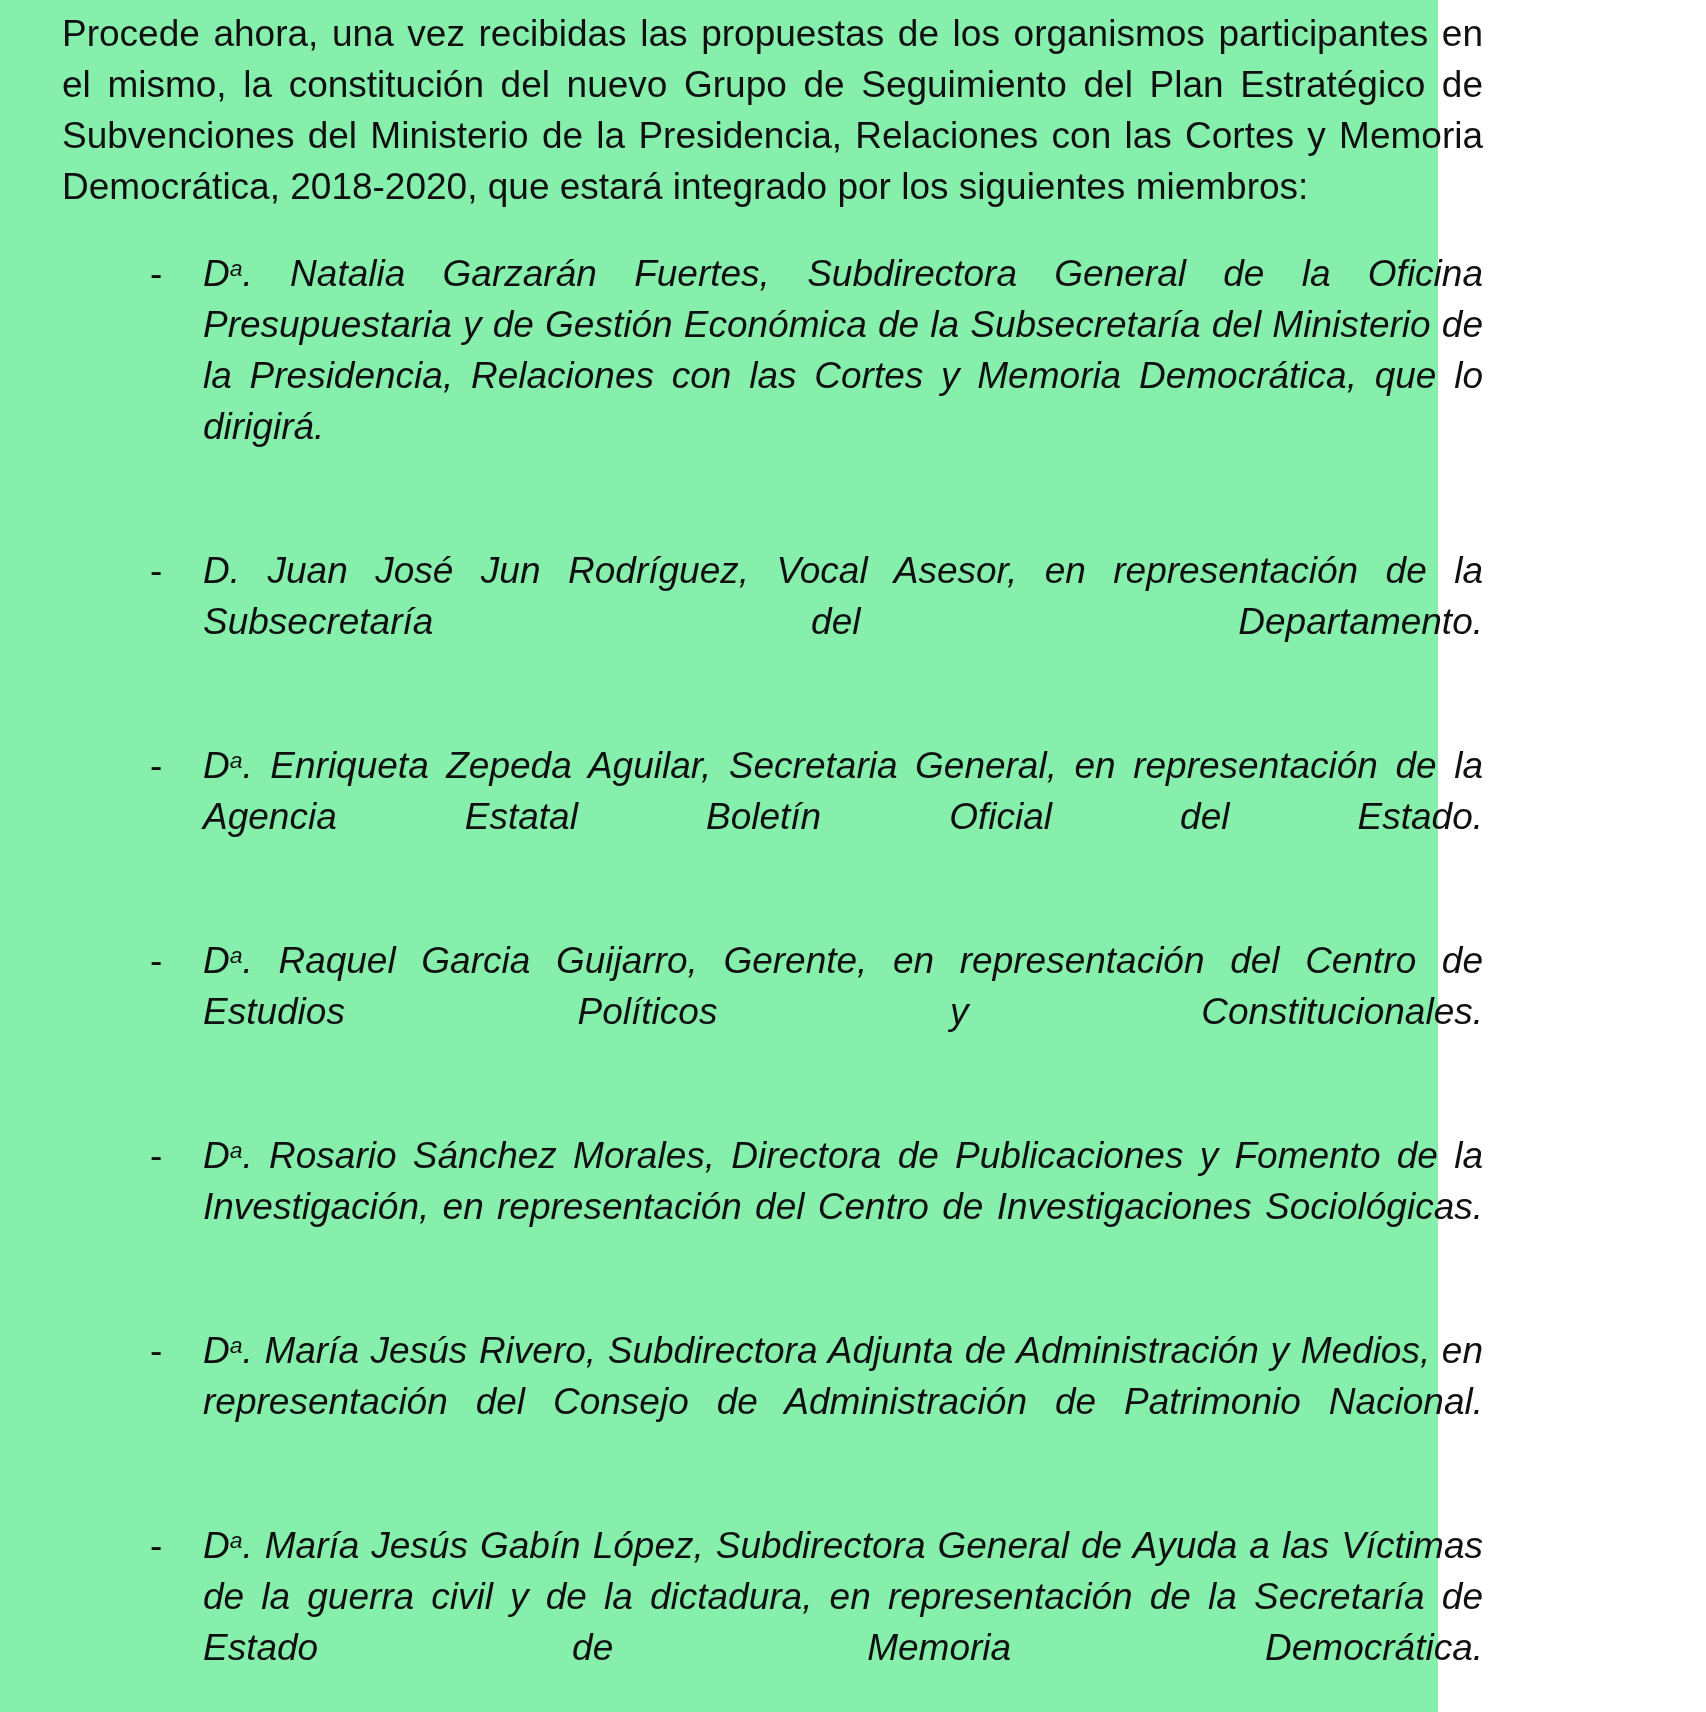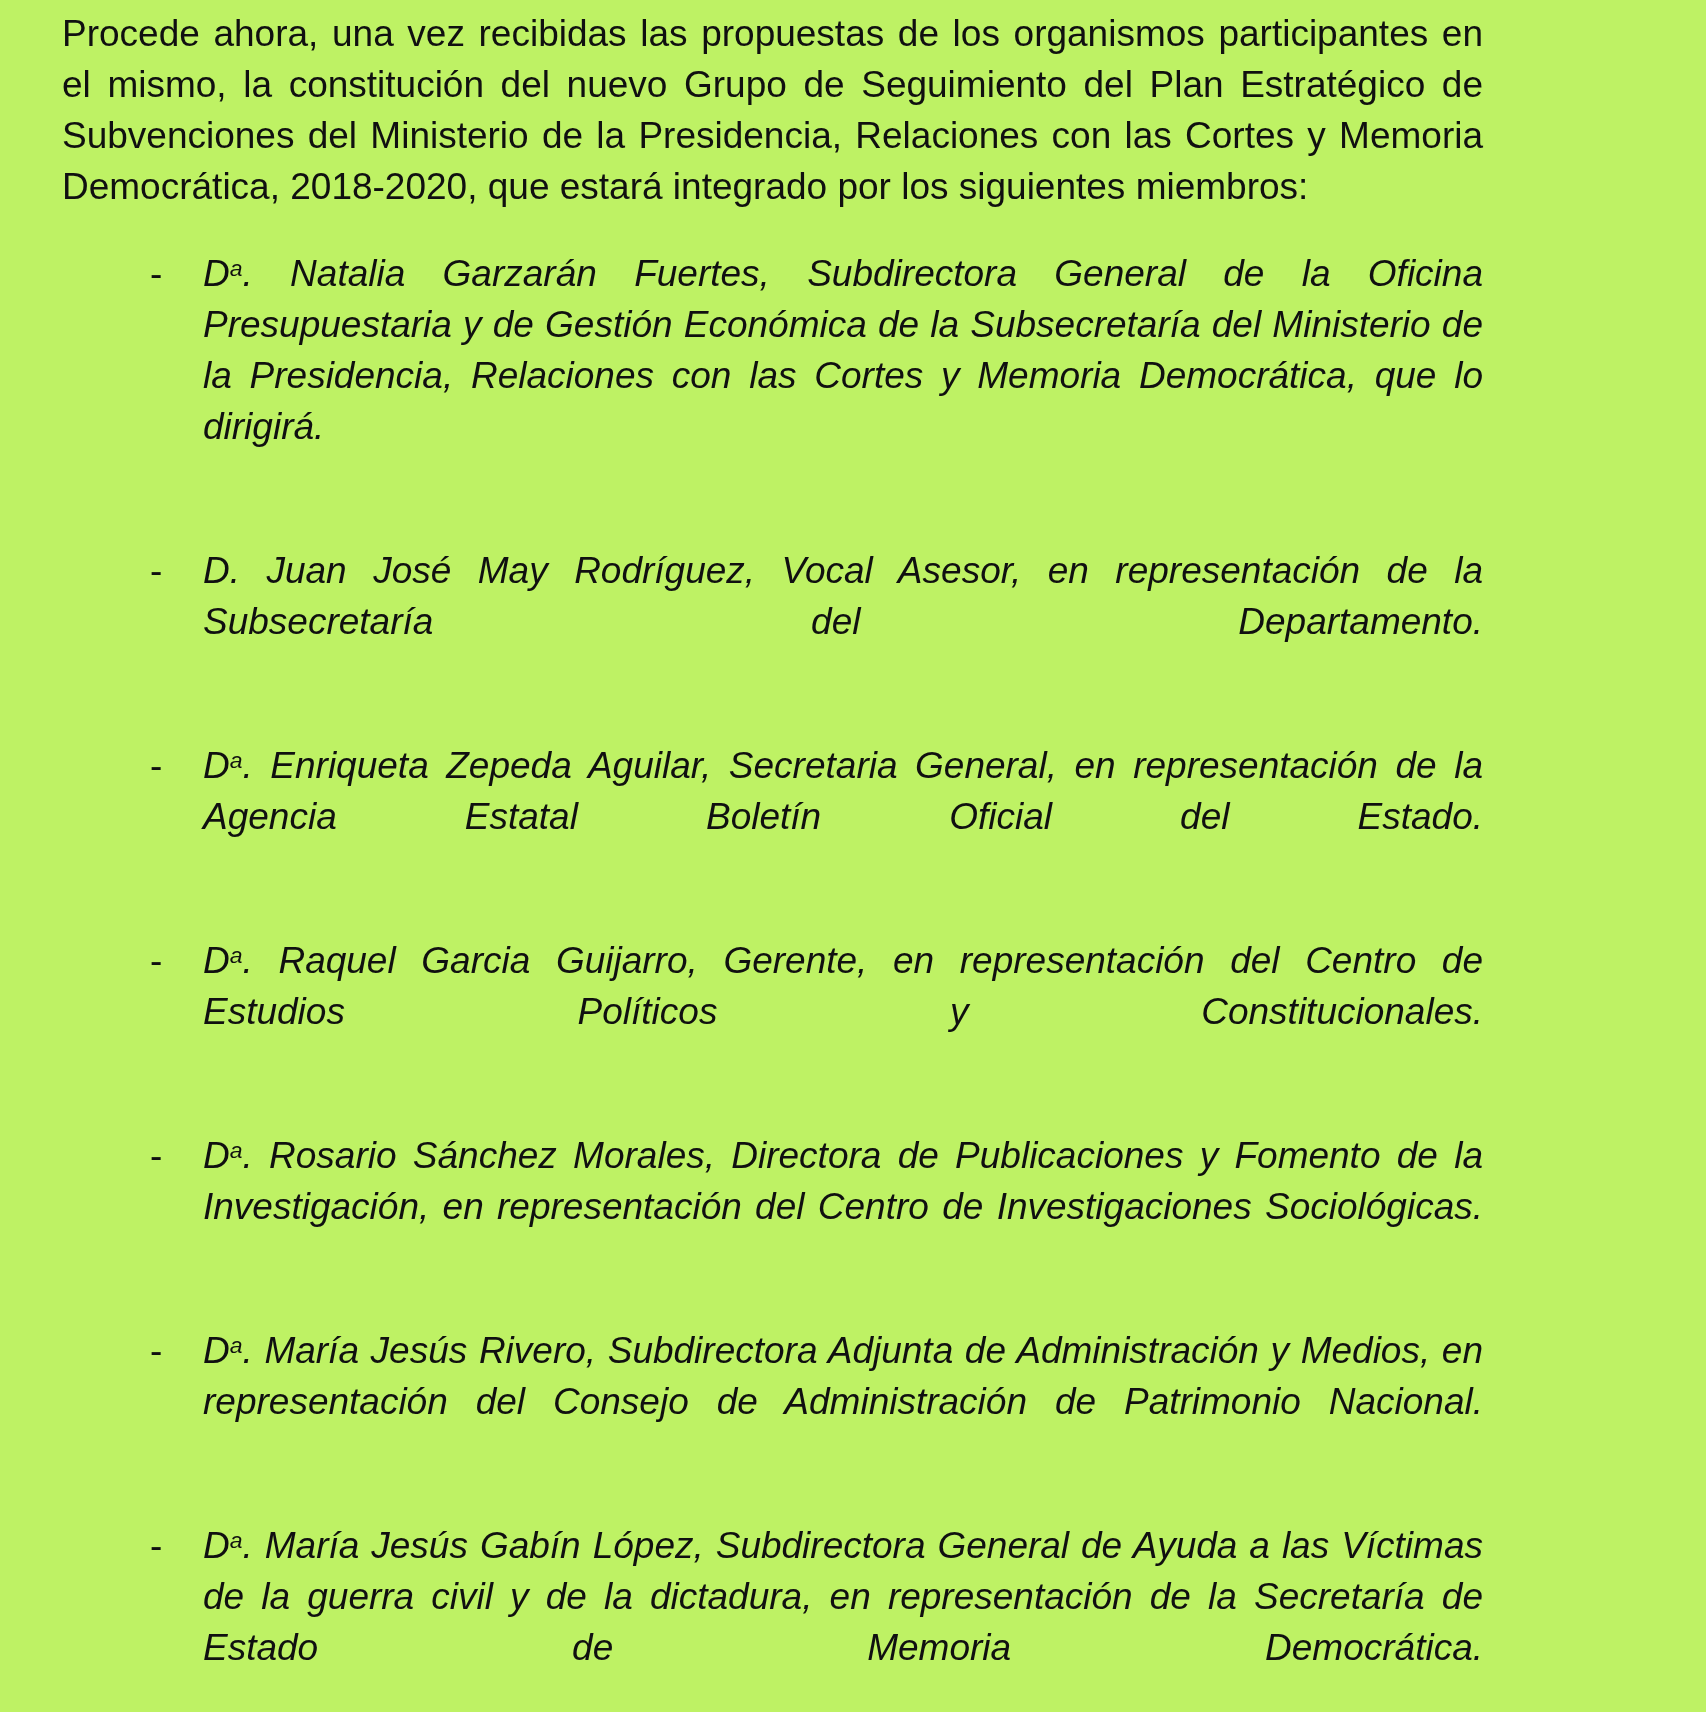--- a/index.html
+++ b/index.html
@@ -10,23 +10,23 @@
   body {
     width: 1706px;
     height: 1712px;
     font-family: "Liberation Sans", sans-serif;
     color: #141414;
     overflow: hidden;
   }
 
   .page {
     position: relative;
-    width: 1706px;
+    width: 1438px;
     height: 1712px;
-    background: #bef264;
+    background: #86efac;
     box-sizing: border-box;
     padding: 0;
   }
 
   .doc-body {
     position: absolute;
     left: 62px;
     top: 8px;
     width: 1421px;   
   }
@@ -105,21 +105,21 @@
 
     <ul class="members-list">
 
       <li class="member-item">
         <span class="dash">-</span>
         <span class="member-text">D<sup class="ord">a</sup>. Natalia Garzarán Fuertes, Subdirectora General de la Oficina Presupuestaria y de Gestión Económica de la Subsecretaría del Ministerio de la Presidencia, Relaciones con las Cortes y Memoria Democrática, que lo dirigirá.</span>
       </li>
 
       <li class="member-item">
         <span class="dash">-</span>
-        <span class="member-text">D. Juan José May Rodríguez, Vocal Asesor, en representación de la Subsecretaría del Departamento.</span>
+        <span class="member-text">D. Juan José Jun Rodríguez, Vocal Asesor, en representación de la Subsecretaría del Departamento.</span>
       </li>
 
       <li class="member-item">
         <span class="dash">-</span>
         <span class="member-text">D<sup class="ord">a</sup>. Enriqueta Zepeda Aguilar, Secretaria General, en representación de la Agencia Estatal Boletín Oficial del Estado.</span>
       </li>
 
       <li class="member-item">
         <span class="dash">-</span>
         <span class="member-text">D<sup class="ord">a</sup>. Raquel Garcia Guijarro, Gerente, en representación del Centro de Estudios Políticos y Constitucionales.</span>

